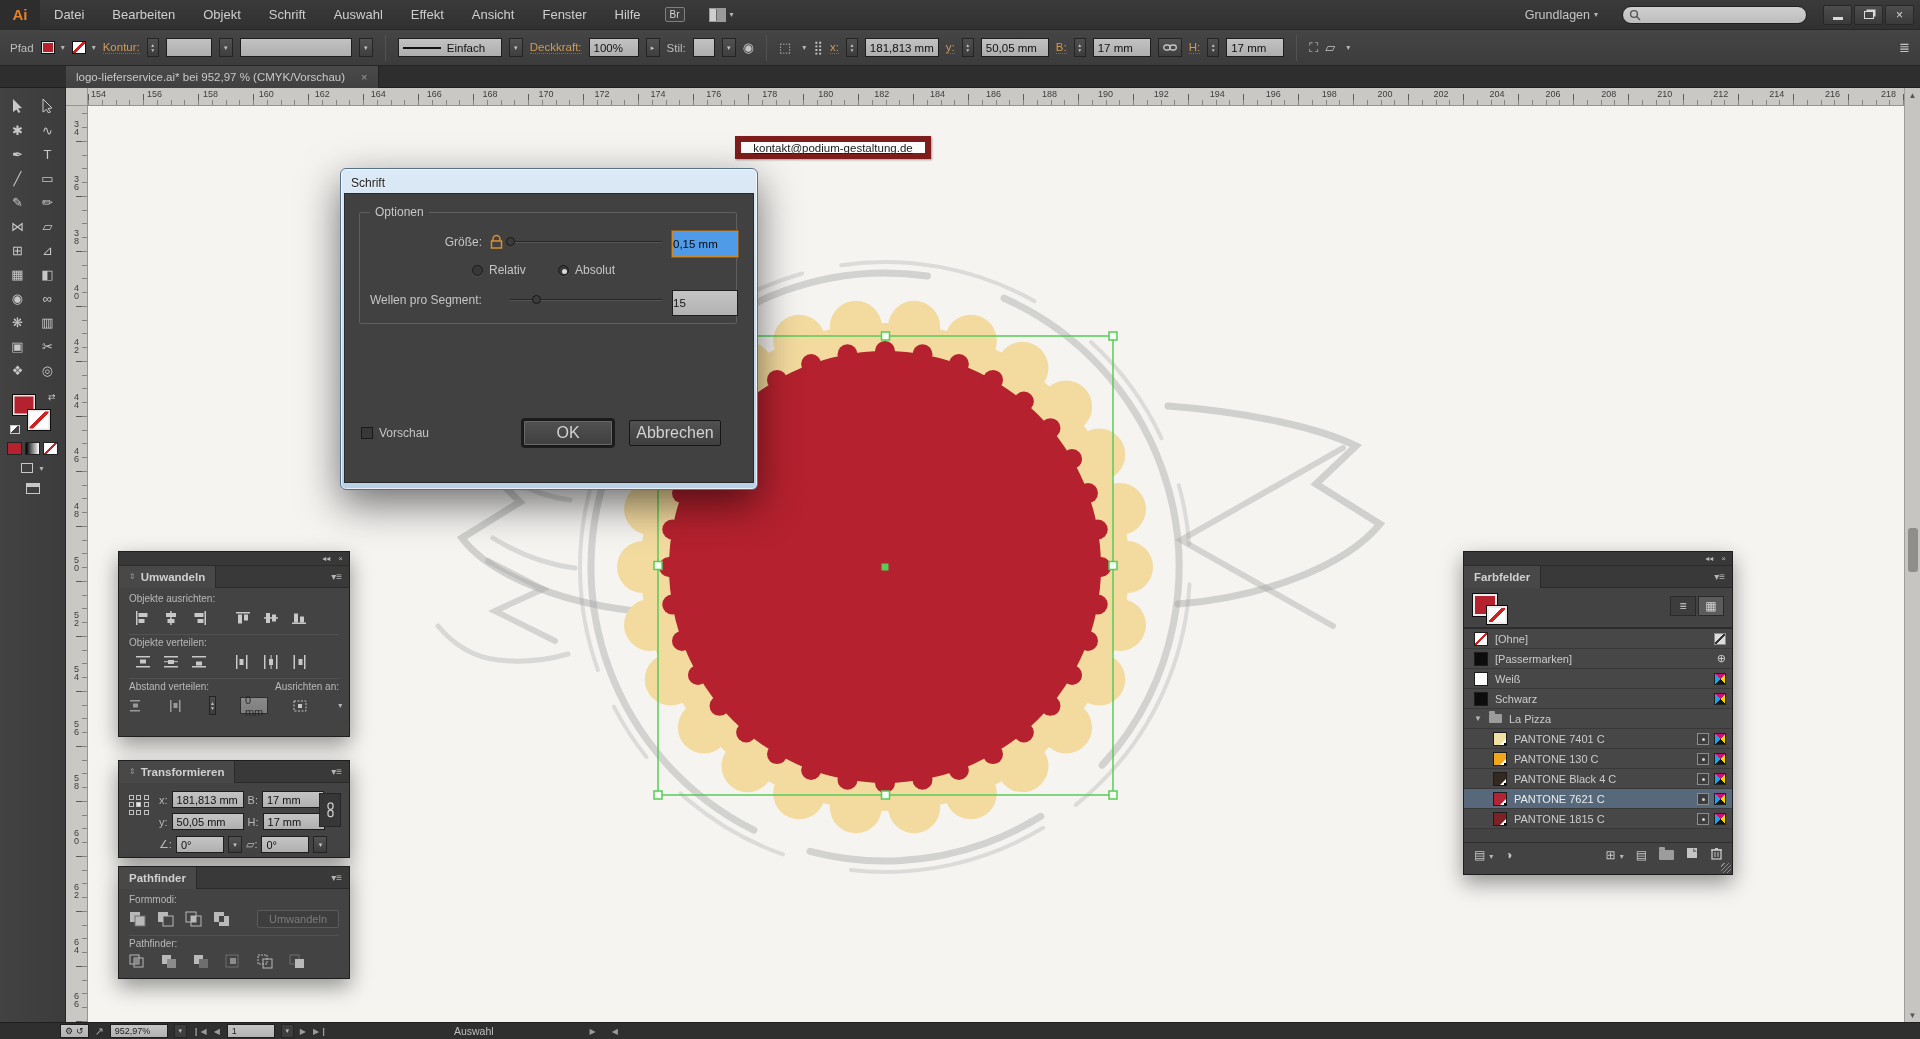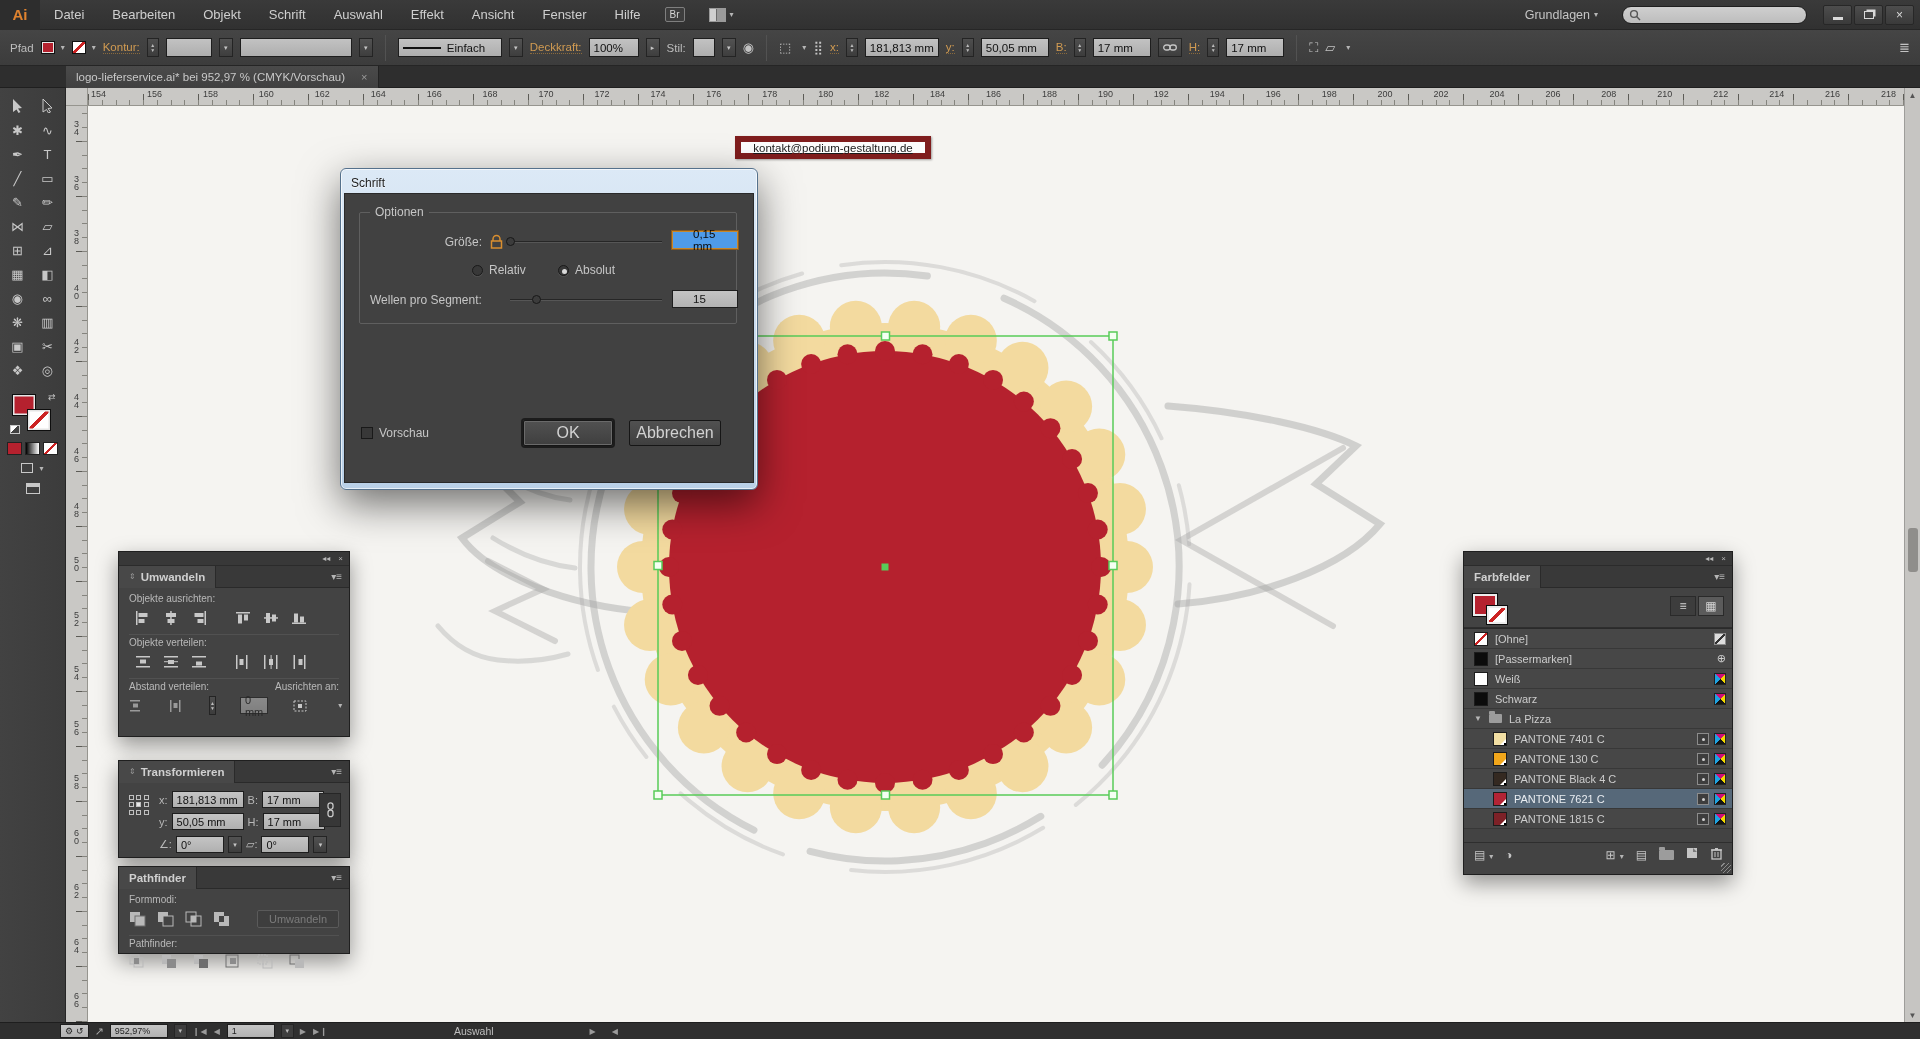--- a/index.html
+++ b/index.html
@@ -109,21 +109,21 @@
     background:linear-gradient(#dce9f6,#b9d0e7); box-shadow:0 14px 40px rgba(0,0,0,.55), inset 0 0 0 1px rgba(255,255,255,.65);
     padding:3px; z-index:40; }
   #dlg-title { height:21px; display:flex; align-items:center; padding-left:7px; font-size:12px; color:#1c1c1c;
     text-shadow:0 1px 1px rgba(255,255,255,.8); }
   #dlg-body { position:relative; height:290px; background:#414141; border:1px solid #2a2a2a; }
   .group { position:absolute; left:14px; width:378px; border:1px solid #5f5f5f; border-radius:2px; }
   .group-legend { position:absolute; top:-8px; left:10px; background:#414141; padding:0 5px; color:#c6c6c6; font-size:12px; }
   .dlg-label { color:#c6c6c6; font-size:12px; }
   .slider-track { position:absolute; height:2px; background:#262626; border-bottom:1px solid #565656; }
   .slider-knob { position:absolute; width:9px; height:9px; border-radius:50%; background:#3c3c3c; border:1px solid #181818; }
-  .dlg-field { position:absolute; width:66px; height:18px; font-size:11.5px; display:flex; align-items:center; padding:0 20px; }
+  .dlg-field { position:absolute; width:66px; height:26px; font-size:11.5px; display:flex; align-items:center; padding:0 0; }
   .dlg-field.hl { background:#4f9be8; color:#0a0a0a; border:1px solid #c8882b; box-shadow:0 0 0 1px #8a5a1e; }
   .dlg-field.plain { background:linear-gradient(#c4c4c4,#b2b2b2); color:#151515; border:1px solid #1e1e1e; }
   .radio { display:inline-flex; align-items:center; gap:6px; color:#c6c6c6; font-size:12px; }
   .radio .dot { width:11px; height:11px; border-radius:50%; background:#383838; border:1px solid #191919;
     box-shadow:0 1px 0 rgba(255,255,255,.08); position:relative; }
   .radio.on .dot:after { content:""; position:absolute; left:3px; top:3px; width:5px; height:5px; border-radius:50%; background:#d9d9d9; }
   .checkbox { width:12px; height:12px; background:#383838; border:1px solid #191919; display:inline-block; }
   .dlg-btn { position:absolute; height:26px; background:linear-gradient(#515151,#3f3f3f); border:1px solid #161616;
     color:#d2d2d2; font-size:16px; display:flex; align-items:center; justify-content:center; border-radius:2px; }
   .dlg-btn.focus { box-shadow:0 0 0 2px #1c1c1c, inset 0 0 0 1px #6a6a6a; }
@@ -155,21 +155,21 @@
   #transform-panel { left:118px; top:760px; width:232px; height:98px; }
   #refgrid { position:absolute; left:10px; top:34px; width:22px; height:22px;
     display:grid; grid-template-columns:repeat(3,1fr); grid-template-rows:repeat(3,1fr); }
   #refgrid span { width:5px; height:5px; border:1px solid #c0c0c0; background:#434343; }
   #refgrid span.c { background:#e8e8e8; }
   .tf-row { position:absolute; display:flex; align-items:center; gap:4px; font-size:11px; color:#b9b9b9; }
   #chainbtn { position:absolute; right:8px; top:32px; width:22px; height:34px; background:#373737; border:1px solid #262626;
     display:flex; align-items:center; justify-content:center; color:#c9c9c9; }
 
   
-  #pathfinder-panel { left:118px; top:866px; width:232px; height:88px; }
+  #pathfinder-panel { left:118px; top:866px; width:232px; height:113px; }
   #pathfinder-panel .sec { padding:5px 10px 0 10px; }
   .pf-row { display:flex; align-items:center; gap:10px; margin:5px 0 7px 0; }
   #umwandeln { margin-left:auto; width:82px; height:18px; border:1px solid #5a5a5a; color:#7b7b7b; font-size:11px;
     display:flex; align-items:center; justify-content:center; background:#3e3e3e; border-radius:2px; }
 
   
   #swatches-panel { left:1463px; top:551px; width:270px; height:324px; }
   #sw-preview { height:40px; position:relative; border-bottom:1px solid #2e2e2e; }
   #swp-fill { position:absolute; left:8px; top:5px; width:26px; height:24px; background:#b5212e; border:1px solid #0c0c0c; box-shadow:0 0 0 2px #ececec inset; }
   #swp-stroke { position:absolute; left:22px; top:17px; width:22px; height:20px;

